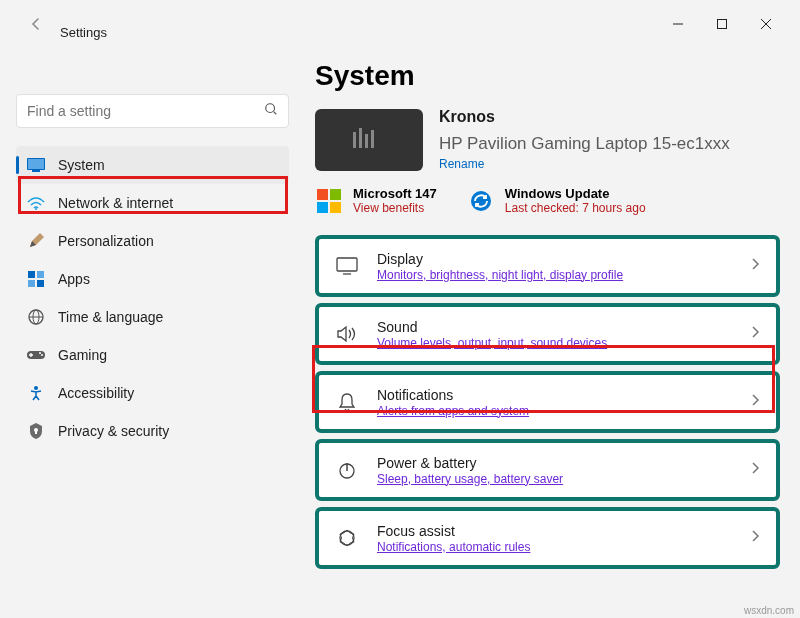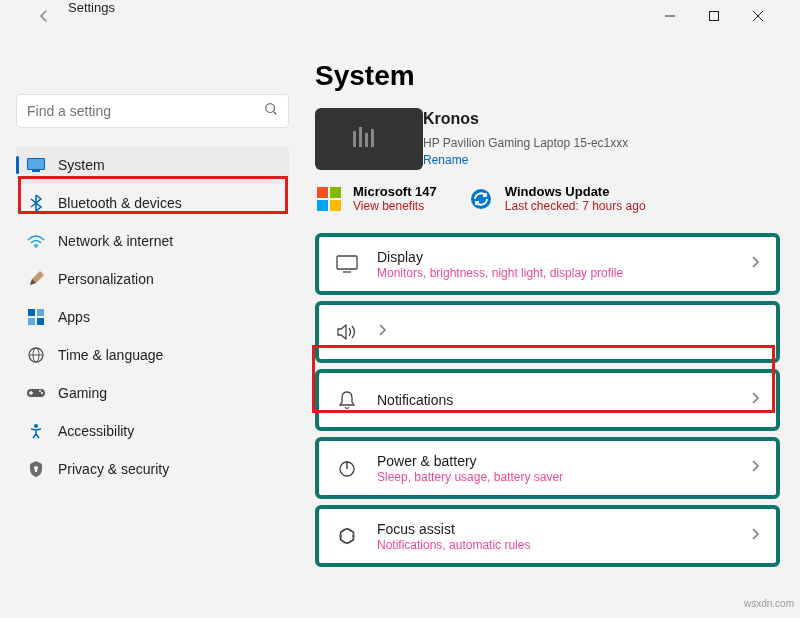--- a/index.html
+++ b/index.html
@@ -1,55 +1,55 @@
 <!DOCTYPE html>
 <html><head>
 <meta charset="utf-8">
 <style>
 * { box-sizing: border-box; margin: 0; padding: 0; font-family: "Segoe UI", Arial, sans-serif; }
 body { width: 800px; height: 618px; background: #f3f3f3; overflow: hidden; position: relative; }
-.titlebar { height: 40px; display: flex; align-items: flex-start; padding: 0 20px; }
+.titlebar { height: 40px; display: flex; align-items: flex-end; padding: 0 12px; }
 .back-btn { width: 32px; height: 32px; display: flex; align-items: center; justify-content: center; color: #888; margin-left: 8px; }
 .title { font-size: 13px; color: #222; margin-left: 8px; }
 .win-controls { margin-left: auto; display: flex; }
 .win-btn { width: 44px; height: 32px; display: flex; align-items: center; justify-content: center; color: #222; }
 .win-btn svg { width: 12px; height: 12px; }
 .content { display: flex; height: 578px; }
 .sidebar { width: 305px; padding: 54px 16px 0 16px; }
 .search { display: flex; align-items: center; background: #fff; border: 1px solid #e0e0e0; border-radius: 4px; height: 34px; padding: 0 10px; margin-bottom: 18px; }
 .search input { border: none; outline: none; flex: 1; font-size: 14px; background: transparent; }
 .search-icon { color: #555; }
 .nav { list-style: none; }
 .nav li { display: flex; align-items: center; height: 38px; padding: 0 10px; border-radius: 4px; font-size: 14px; color: #222; cursor: pointer; position: relative; }
 .nav li .nicon { width: 20px; height: 20px; margin-right: 12px; display: flex; align-items: center; justify-content: center; }
 .nav li.active { background: #eaeaea; }
 .nav li.active::before { content: ""; position: absolute; left: 0; top: 10px; bottom: 10px; width: 3px; background: #0067c0; border-radius: 2px; }
 .highlight-sidebar { position: absolute; border: 3px solid #e01b1b; left: 18px; top: 176px; width: 270px; height: 38px; pointer-events: none; }
 .main { flex: 1; padding: 0 20px 0 10px; overflow: hidden; }
 .page-title { font-size: 28px; font-weight: 600; margin: 20px 0 16px 0; }
-.device-row { display: flex; align-items: center; margin-bottom: 14px; }
+.device-row { display: flex; align-items: center; gap: 16px; margin-bottom: 14px; }
 .device-wall { width: 108px; height: 62px; background: #333; border-radius: 6px; display: flex; align-items: center; justify-content: center; }
 .device-wall svg { width: 40px; height: 28px; }
 .device-info .dname { font-size: 16px; font-weight: 600; color: #1a1a1a; }
-.device-info .dmodel { font-size: 12px; color: #5a5a5a; margin-top: 8px; }
+.device-info .dmodel { font-size: 17px; color: #5a5a5a; margin-top: 8px; }
 .device-info .drename { font-size: 12px; color: #0067c0; display: inline-block; }
 .quick-row { display: flex; gap: 30px; margin-bottom: 20px; }
 .quick { display: flex; align-items: center; gap: 10px; }
 .quick .qicon { width: 28px; height: 28px; display: flex; align-items: center; justify-content: center; }
 .quick .qt .q1 { font-size: 13px; font-weight: 600; }
 .quick .qt .q2 { font-size: 12px; color: #b91c1c; }
 .cards { display: flex; flex-direction: column; gap: 6px; }
 .card { background: #fff; border: 4px solid #0f766e; border-radius: 6px; height: 62px; display: flex; align-items: center; padding: 0 16px; cursor: pointer; position: relative; }
 .card .cicon { width: 24px; height: 24px; margin-right: 18px; color: #444; display: flex; align-items: center; justify-content: center; }
 .card .ct { flex: 1; }
 .card .ct .c1 { font-size: 14px; color: #1a1a1a; }
-.card .ct .c2 { font-size: 12px; color: #ec4899; margin-top: 1px; }
+.card .ct .c2 { font-size: 12px; color: #6d28d9; margin-top: 1px; text-decoration: underline; }
 .card .chev { color: #777; }
 .highlight-card { position: absolute; border: 3px solid #e01b1b; left: 312px; top: 345px; width: 463px; height: 68px; pointer-events: none; }
-.wm { position: absolute; right: 6px; bottom: 9px; font-size: 10px; color: #999; }
+.wm { position: absolute; right: 6px; bottom: 2px; font-size: 10px; color: #999; }
 .ms-logo { width: 24px; height: 24px; display: grid; grid-template-columns: 1fr 1fr; grid-template-rows: 1fr 1fr; gap: 2px; }
 .ms-logo span:nth-child(1){background:#f25022}.ms-logo span:nth-child(2){background:#7fba00}.ms-logo span:nth-child(3){background:#00a4ef}.ms-logo span:nth-child(4){background:#ffb900}
 </style>
 </head>
 <body>
 
 <div class="titlebar">
   <div class="back-btn">
     <svg width="16" height="16" viewBox="0 0 16 16">
         <path d="M10 3 L5 8 L10 13" stroke="currentColor" stroke-width="1.5" fill="none" stroke-linecap="round"></path>
@@ -92,28 +92,20 @@
             <svg width="18" height="14" viewBox="0 0 18 14">
               <rect x="0" y="0" width="18" height="12" rx="1" fill="#0067c0"></rect>
               <rect x="1" y="1" width="16" height="10" fill="#5aa9e6"></rect>
               <rect x="5" y="12" width="8" height="2" fill="#0067c0"></rect>
             </svg>
           </span>
         <span>System</span>
       </li>
       <li>
         <span class="nicon">
-            <svg width="14" height="18" viewBox="0 0 14 18">
-              <path d="M7 1 L12 5 L7 9 L12 13 L7 17 V1 M7 9 L2 5 M7 9 L2 13" stroke="#0067c0" stroke-width="1.5" fill="none"></path>
-            </svg>
-          </span>
-        <span>Bluetooth &amp; devices</span>
-      </li>
-      <li>
-        <span class="nicon">
             <svg width="18" height="14" viewBox="0 0 18 14">
               <path d="M1 6 Q9 -2 17 6 M4 9 Q9 4 14 9 M7 12 Q9 10 11 12" stroke="#1ba1e2" stroke-width="1.6" fill="none"></path>
               <circle cx="9" cy="13" r="1" fill="#1ba1e2"></circle>
             </svg>
           </span>
         <span>Network &amp; internet</span>
       </li>
       <li>
         <span class="nicon">
             <svg width="16" height="16" viewBox="0 0 16 16">
@@ -242,33 +234,38 @@
               <path d="M3 2 L8 7 L3 12" stroke="currentColor" stroke-width="1.5" fill="none"></path>
             </svg></div>
       </div>
       <div class="card">
         <div class="cicon">
             <svg width="22" height="18" viewBox="0 0 22 18">
               <path d="M2 6 H5 L10 2 V16 L5 12 H2 Z" stroke="currentColor" stroke-width="1.3" fill="none"></path>
               <path d="M13 5 Q16 9 13 13 M16 3 Q21 9 16 15" stroke="currentColor" stroke-width="1.3" fill="none"></path>
             </svg>
           </div>
+        <div class="ct">
+            <div class="c1">Sound</div>
+            <div class="c2">Volume levels, output, input, sound devices</div>
+          </div>
         <div class="chev"><svg width="10" height="14" viewBox="0 0 10 14">
               <path d="M3 2 L8 7 L3 12" stroke="currentColor" stroke-width="1.5" fill="none"></path>
             </svg></div>
       </div>
       <div class="card">
         <div class="cicon">
             <svg width="18" height="20" viewBox="0 0 18 20">
               <path d="M9 2 Q14 2 14 8 V12 L16 15 H2 L4 12 V8 Q4 2 9 2 Z" stroke="currentColor" stroke-width="1.3" fill="none"></path>
               <path d="M7 17 Q9 20 11 17" stroke="currentColor" stroke-width="1.3" fill="none"></path>
             </svg>
           </div>
         <div class="ct">
             <div class="c1">Notifications</div>
+            <div class="c2">Alerts from apps and system</div>
           </div>
         <div class="chev"><svg width="10" height="14" viewBox="0 0 10 14">
               <path d="M3 2 L8 7 L3 12" stroke="currentColor" stroke-width="1.5" fill="none"></path>
             </svg></div>
       </div>
       <div class="card">
         <div class="cicon">
             <svg width="20" height="20" viewBox="0 0 20 20">
               <circle cx="10" cy="11" r="7" stroke="currentColor" stroke-width="1.3" fill="none"></circle>
               <line x1="10" y1="3" x2="10" y2="11" stroke="currentColor" stroke-width="1.5"></line>

